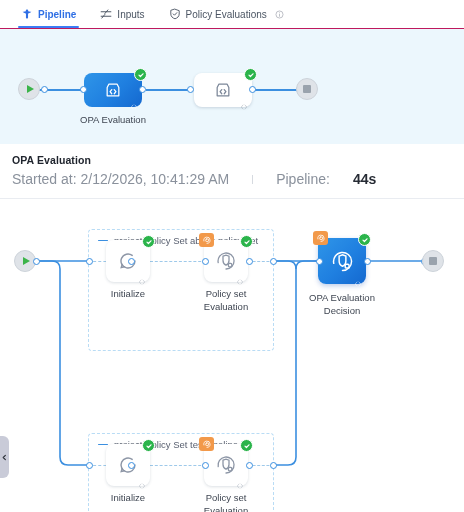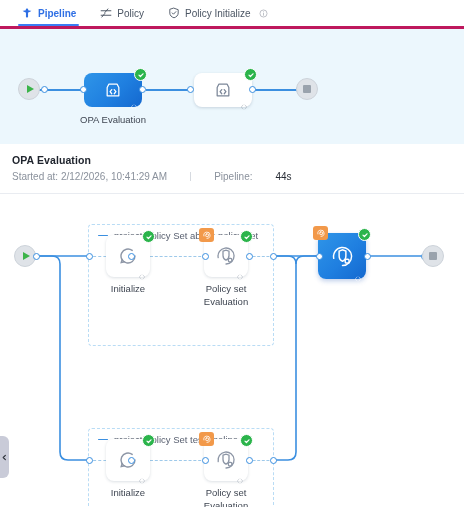--- a/index.html
+++ b/index.html
@@ -8,21 +8,21 @@
     font-family: "Liberation Sans", sans-serif;
     background: #ffffff;
     overflow: hidden;
   }
   .app { position: relative; width: 464px; height: 512px; }
 
   
   .tabbar {
     height: 29px;
     background: #ffffff;
-    border-bottom: 3px solid #be185d;
+    border-bottom: 1px solid #be185d;
     display: flex;
     align-items: stretch;
     padding-left: 18px;
     gap: 18px;
   }
   .tab {
     display: flex; align-items: center; gap: 5px;
     font-size: 10px; color: #4b5563;
     padding: 0 3px 0 3px;
     position: relative;
@@ -83,23 +83,23 @@
     color: #3f4652; line-height: 13px; width: 84px;
   }
 
   
   .detail {
     background: #ffffff;
     padding: 10px 12px 11px 12px;
     border-bottom: 1px solid #e9ecf1;
   }
   .detail h2 { font-size: 10.5px; font-weight: 700; color: #20252e; letter-spacing: .1px; }
-  .detail .meta { margin-top: 5px; font-size: 10px; color: #8a919c; display: flex; align-items: center; gap: 23px; }
+  .detail .meta { margin-top: 5px; font-size: 14px; color: #8a919c; display: flex; align-items: center; gap: 23px; }
   .detail .meta .sep { width: 1px; height: 9px; background: #d6dae0; display: inline-block; }
-  .detail .meta b { color: #272c35; font-weight: 400; }
+  .detail .meta b { color: #272c35; font-weight: 700; }
 
   
   .canvas {
     position: relative;
     height: 313px;
     background-color: #ffffff;
     background-image: radial-gradient(#d9d9e3 0.7px, transparent 0.7px);
     background-size: 8px 8px;
     background-position: 2px 2px;
     overflow: hidden;
@@ -174,31 +174,31 @@
 
     <div class="tab">
       <span class="ic">
         <svg viewBox="0 0 16 16" fill="none" stroke="#4b5563" stroke-width="1.3" stroke-linecap="round">
           <line x1="1.5" y1="5" x2="14.5" y2="5"></line>
           <line x1="1.5" y1="11" x2="14.5" y2="11"></line>
           <line x1="10.5" y1="2.6" x2="6.5" y2="7.4"></line>
           <line x1="6.5" y1="8.6" x2="2.5" y2="13.4"></line>
         </svg>
       </span>
-      <span>Policy</span>
+      <span>Inputs</span>
     </div>
 
     <div class="tab">
       <span class="ic">
         <svg viewBox="0 0 16 16" fill="none" stroke="#4b5563" stroke-width="1.2" stroke-linecap="round" stroke-linejoin="round">
           <path d="M8 1.6 L13.6 3.6 V8 C13.6 11.2 11.2 13.4 8 14.4 C4.8 13.4 2.4 11.2 2.4 8 V3.6 Z"></path>
           <path d="M5.6 7.9 L7.3 9.6 L10.5 6.2"></path>
         </svg>
       </span>
-      <span>Policy Initialize</span>
+      <span>Policy Evaluations</span>
       <span class="info-ic">
         <svg viewBox="0 0 16 16" fill="none" stroke="#6b7280" stroke-width="1.2">
           <circle cx="8" cy="8" r="6.3"></circle>
             <line x1="8" y1="7.2" x2="8" y2="11.2" stroke-linecap="round"></line>
           <circle cx="8" cy="4.8" r="0.75" fill="#6b7280" stroke="none"></circle>
         </svg>
       </span>
     </div>
   </div>
 
@@ -446,20 +446,21 @@
       </span>
       <span class="corner-ic">
         <svg viewBox="0 0 16 16" fill="none" stroke="#ffffff" stroke-width="1.6" stroke-linecap="round">
             <path d="M6 4 L2.5 8 L6 12"></path>
             <path d="M10 4 L13.5 8 L10 12"></path>
           </svg>
       </span>
     </div>
     <div class="port" style="left:316px; top:59px;"></div>
     <div class="port" style="left:364px; top:59px;"></div>
+    <div class="cnode-label" style="left:299px; top:92px;">OPA Evaluation Decision</div>
 
     <div class="port" style="left:421px; top:59px;"></div>
     <div class="endpoint" style="left:422px; top:51px;">
       <div class="stop-sq"></div>
     </div>
   </div>
 
   <div class="side-handle">
     <svg viewBox="0 0 16 16" fill="none" stroke="#2c3038" stroke-width="2.6" stroke-linecap="round" stroke-linejoin="round">
       <path d="M10 3 L5 8 L10 13"></path>

